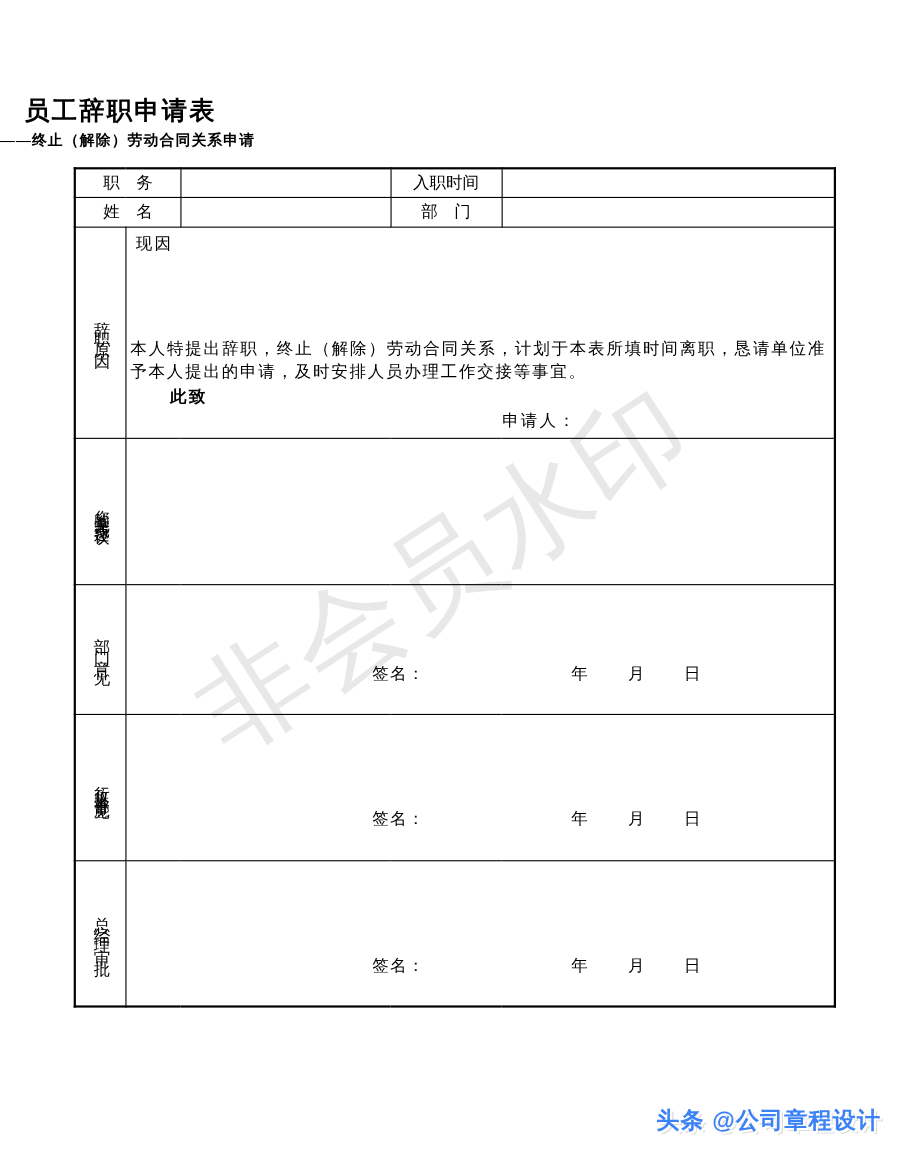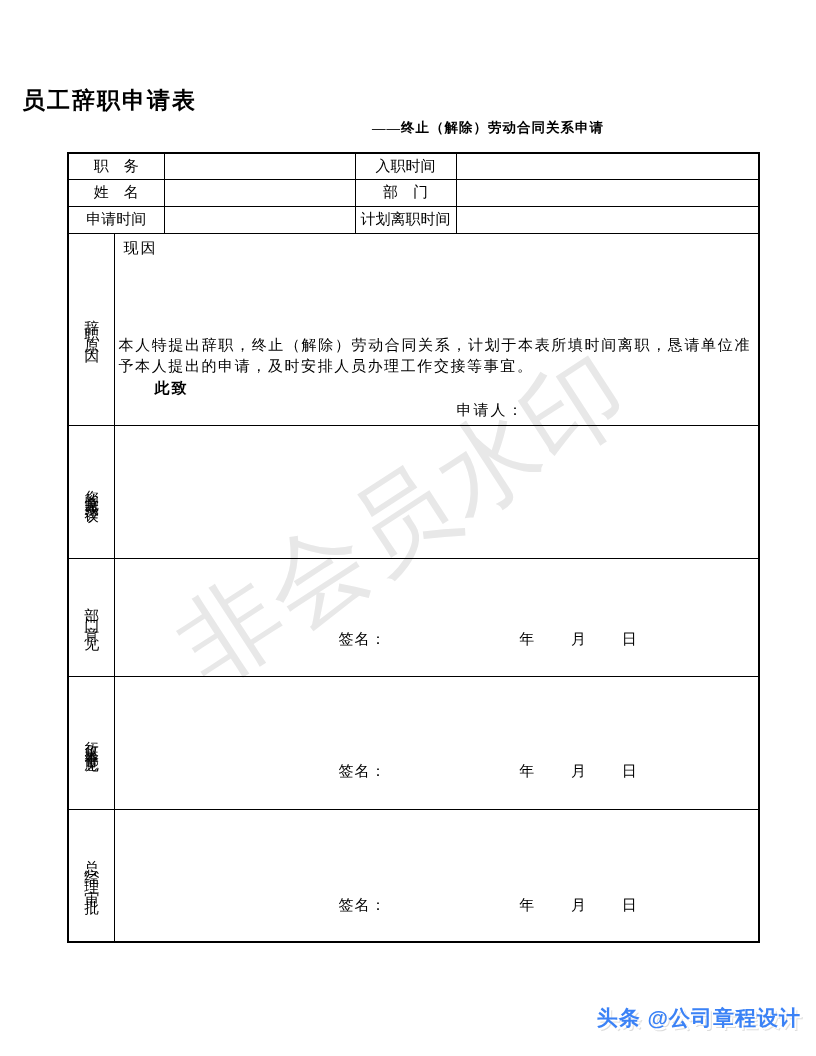--- a/index.html
+++ b/index.html
@@ -33,22 +33,20 @@
     text-align: left;
     padding-left: 22px;
     font-size: 23px;
     font-weight: bold;
     letter-spacing: 2px;
     z-index: 2;
   }
   .doc-subtitle {
     position: absolute;
     top: 119px; left: 0; right: 0;
-    text-align: center;
-    padding-left: 160px;
     font-size: 13.5px;
     font-weight: bold;
     letter-spacing: 1px;
     z-index: 2;
   }
 
   
   .form-table {
     position: absolute;
     left: 67px; top: 152px;
@@ -150,26 +148,20 @@
     <td class="val"></td>
     <td class="lbl">入职时间</td>
     <td class="val"></td>
   </tr>
   <tr style="height:27px">
     <td class="lbl" colspan="2">姓　名</td>
     <td class="val"></td>
     <td class="lbl">部　门</td>
     <td class="val"></td>
   </tr>
-  <tr style="height:27px">
-    <td class="lbl" colspan="2">申请时间</td>
-    <td class="val"></td>
-    <td class="lbl">计划离职时间</td>
-    <td class="val"></td>
-  </tr>
 
   <tr style="height:192px">
     <td class="vlbl">
       <span class="vtext loose">辞职原因</span>
     </td>
     <td class="reason-cell" colspan="4">
       <div class="reason-inner">
         <div class="reason-prefix">现因</div>
         <div class="reason-body">本人特提出辞职，终止（解除）劳动合同关系，计划于本表所填时间离职，恳请单位准予本人提出的申请，及时安排人员办理工作交接等事宜。</div>
         <div class="reason-closing">此致</div>

